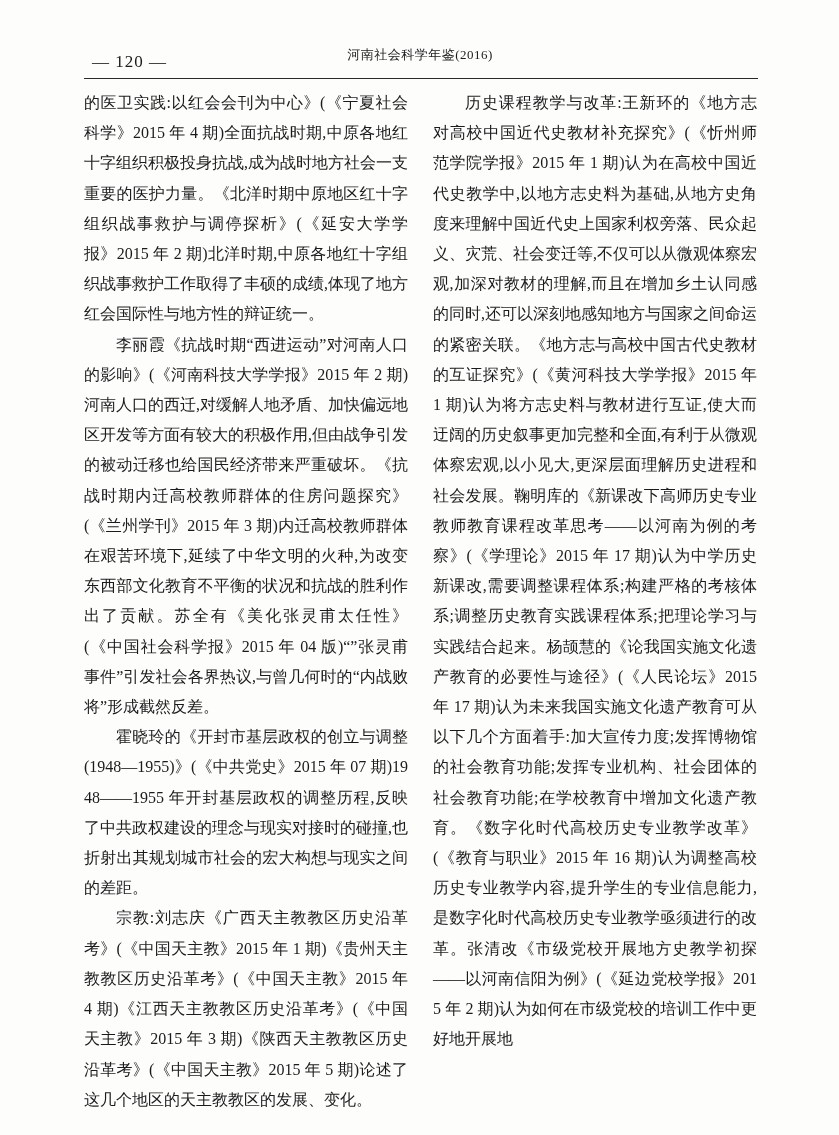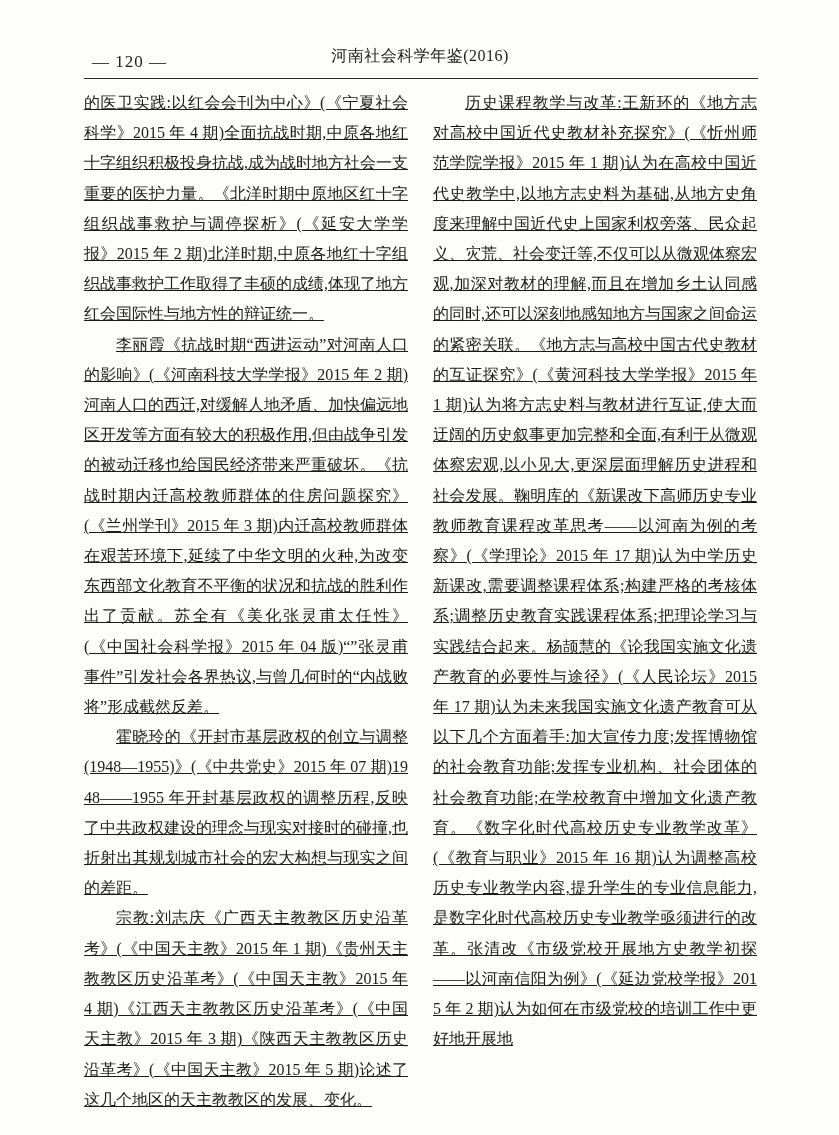--- a/index.html
+++ b/index.html
@@ -19,21 +19,21 @@
     position: absolute;
     top: 46px; left: 84px; width: 672px; height: 26px;
   }
   .page-number {
     position: absolute; left: 8px; top: 6px;
     font-size: 17px; letter-spacing: 1px; color: #1c1c1c;
   }
   .header-title {
     position: absolute; left: 0; right: 0; top: 0;
     text-align: center;
-    font-size: 16px; letter-spacing: 0.5px; color: #1c1c1c;
+    font-size: 13px; letter-spacing: 0.5px; color: #1c1c1c;
   }
   .header-rule {
     position: absolute;
     top: 78px; left: 84px; width: 674px; height: 0;
     border-top: 1.6px solid #2a2a2a;
   }
   .body-columns {
     position: absolute;
     top: 88px; left: 84px; width: 674px;
     display: flex;
@@ -44,21 +44,20 @@
     flex: 0 0 324px;
   }
   .column p {
     margin: 0;
     font-size: 16px;
     line-height: 30.2px;
     text-align: justify;
     text-justify: inter-ideograph;
     word-break: break-all;
     color: #1b1b1b;
-    text-decoration: underline;
   }
   .column p.ind { text-indent: 2em; }
 </style>
 </head>
 <body>
 
 <div class="page">
 
   <div class="header">
     <span class="page-number">— 120 —</span>

